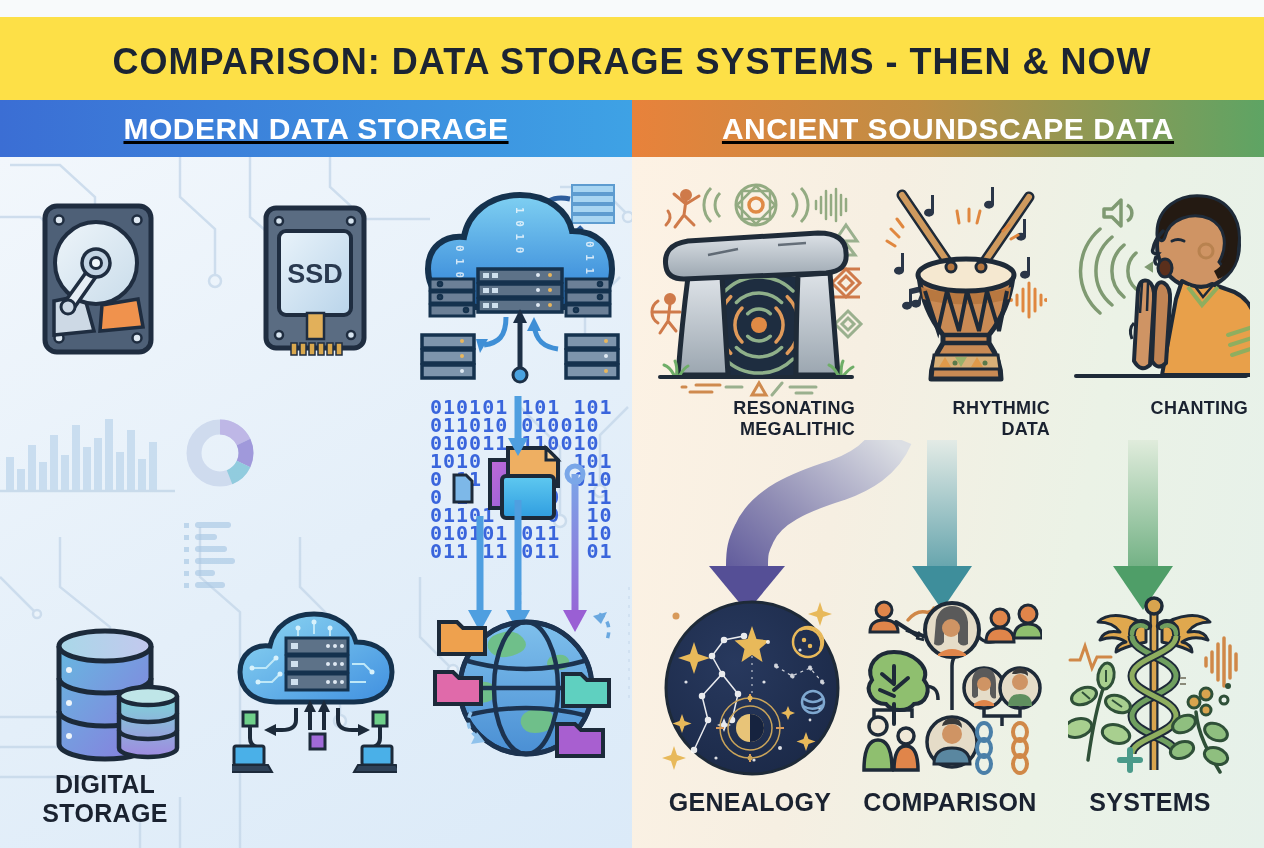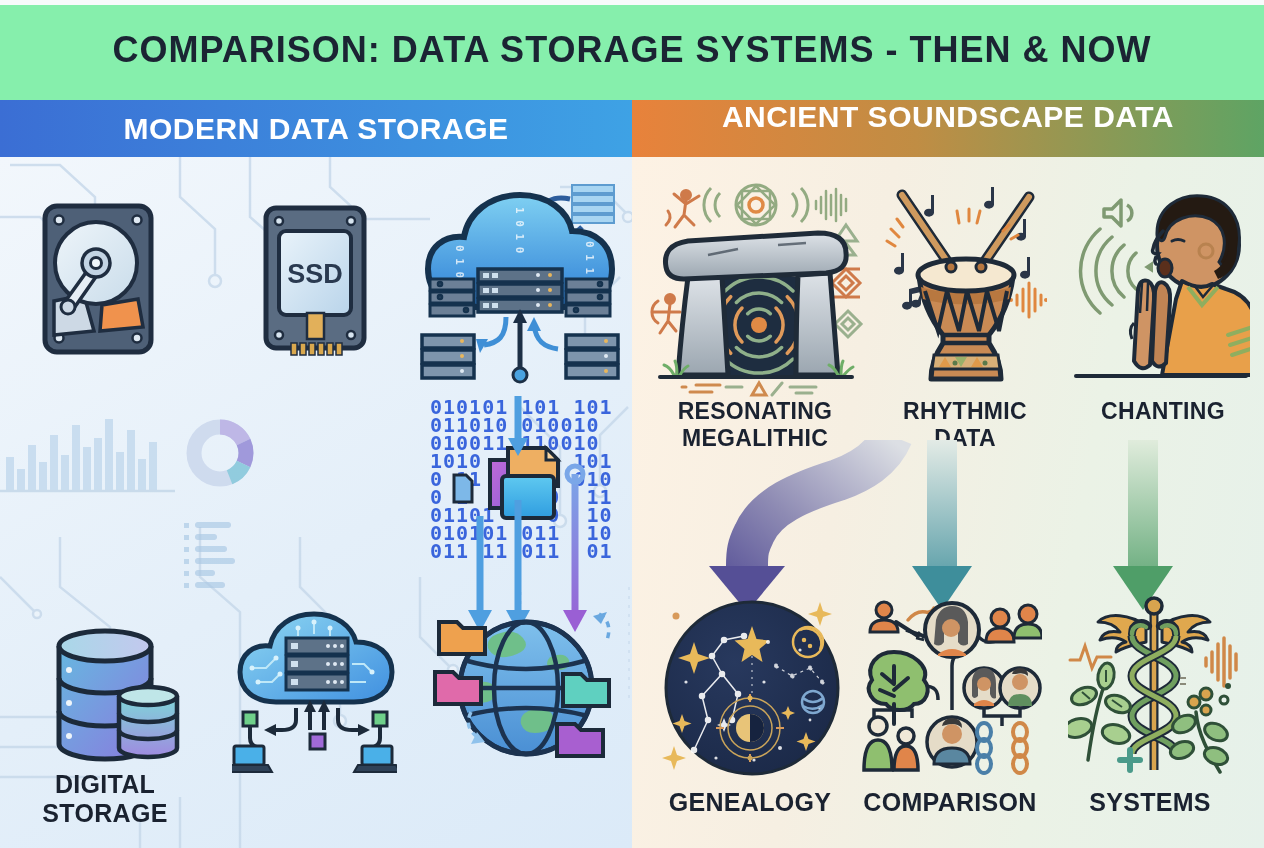--- a/index.html
+++ b/index.html
@@ -1,49 +1,49 @@
 <!DOCTYPE html>
 <html><head>
 <meta charset="utf-8">
 <style>
   html,body{margin:0;padding:0;background:#e8e8e8;}
   .canvas{
     position:relative;width:1264px;height:848px;overflow:hidden;
     font-family:"Liberation Sans",sans-serif;background:#f8fafb;
   }
-  .title-band{position:absolute;left:0;top:5px;width:1264px;height:100px;background:#86efac;}
+  .title-band{position:absolute;left:0;top:17px;width:1264px;height:100px;background:#fde047;}
   .main-title{
     position:absolute;left:0;top:24px;width:1264px;text-align:center;
     font-size:36px;font-weight:800;letter-spacing:1px;color:#1b2433;white-space:nowrap;
   }
-  .header-row{position:absolute;left:0;top:100px;width:1264px;height:57px;display:flex;}
+  .header-row{position:absolute;left:0;top:100px;width:1264px;height:57px;display:flex;text-decoration:underline;}
   .header-left{
     width:632px;height:57px;background:linear-gradient(90deg,#3b6ed4 0%,#3ea2e5 100%);
     display:flex;align-items:center;justify-content:center;
   }
   .header-right{
     width:632px;height:57px;background:linear-gradient(90deg,#e8823b 0%,#c08d44 45%,#5ea464 100%);
-    display:flex;justify-content:center;
+    display:flex;align-items:center;justify-content:center;
   }
   .header-text{font-size:30px;font-weight:800;color:#ffffff;letter-spacing:.5px;white-space:nowrap;}
   .panel-left{
     position:absolute;left:0;top:157px;width:632px;height:691px;
     background:linear-gradient(150deg,#f2f7fc 0%,#e4eff9 55%,#dbeaf8 100%);
   }
   .panel-right{
     position:absolute;left:632px;top:157px;width:632px;height:691px;
     background:linear-gradient(100deg,#fdf2e4 0%,#f6efe2 35%,#ebf2e6 68%,#e6f1ea 100%);
   }
   .abs{position:absolute;}
   .label{
     position:absolute;text-align:center;font-weight:800;color:#1a2230;
     white-space:pre-line;line-height:1.16;letter-spacing:.3px;
   }
   .label-lg{font-size:25px;}
-  .label-md{font-size:23px;}
+  .label-md{font-size:18px;text-align:right;}
   .binary-block{
     position:absolute;left:430px;top:398px;width:200px;
     font-family:"DejaVu Sans Mono",monospace;font-weight:700;font-size:20px;
     line-height:18px;letter-spacing:1px;color:#1d4ed8;white-space:pre;opacity:.85;
   }
   svg{display:block;}
 </style>
 </head>
 <body>
 

